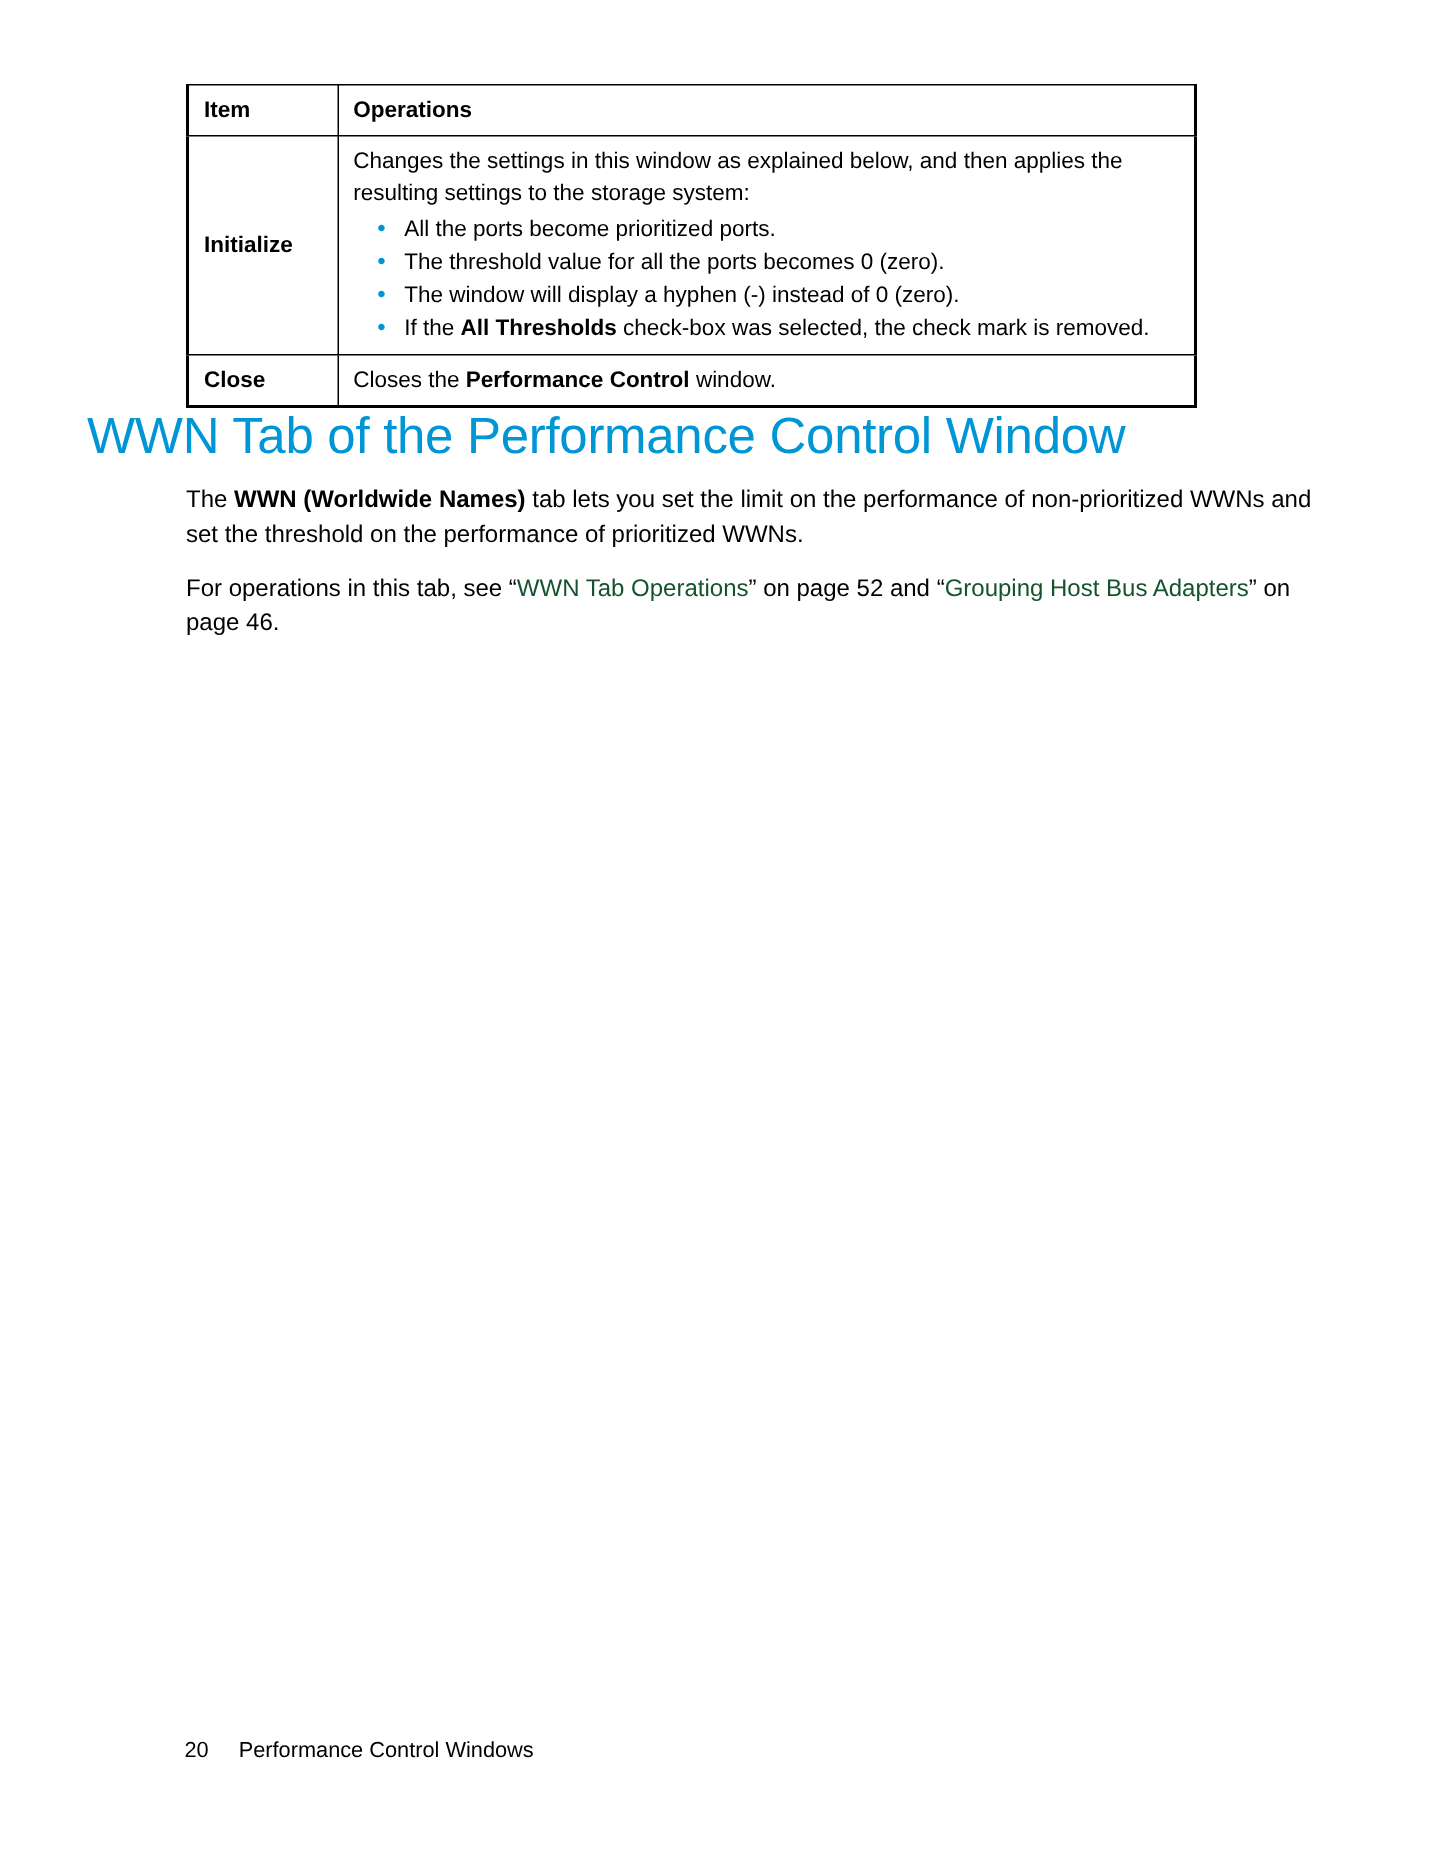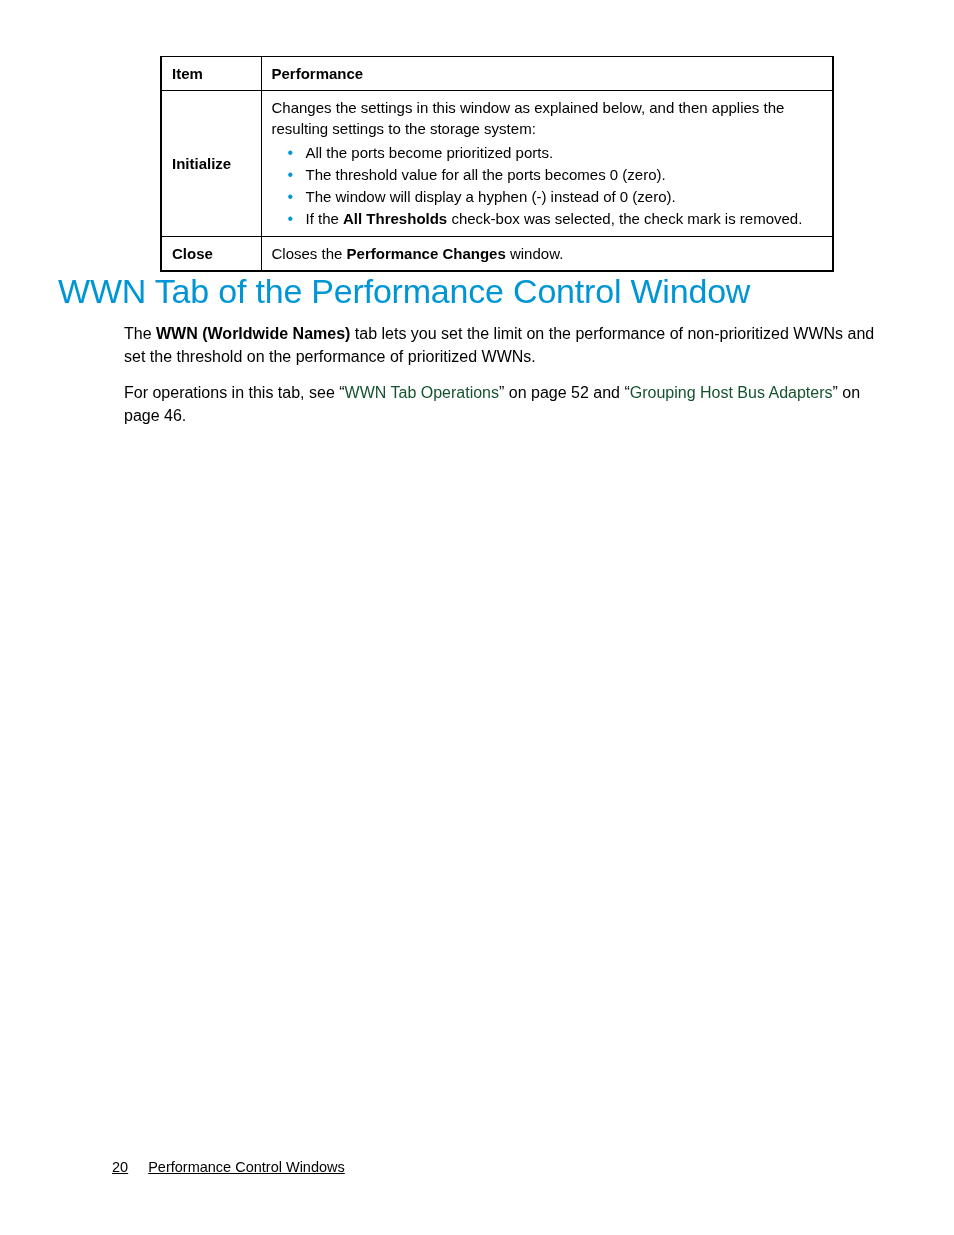--- a/index.html
+++ b/index.html
@@ -10,21 +10,21 @@
       font-family: Arial, Helvetica, sans-serif;
       color: #000;
       position: relative;
     }
     .page {
       padding: 56px 58px 0 58px;
     }
     table {
       border-collapse: collapse;
       width: 674px;
-      margin-left: 102px;
+      margin-left: 66px;
       font-size: 15px;
       line-height: 1.4;
     }
     td, th {
       border: 1px solid #000;
       padding: 6px 10px;
       vertical-align: middle;
       text-align: left;
     }
     th { font-weight: bold; }
@@ -72,53 +72,52 @@
       margin-bottom: 14px;
       max-width: 780px;
     }
     a.xref {
       color: #14532d;
       text-decoration: none;
     }
     .footer {
       position: absolute;
       bottom: 60px;
-      left: 112px;
+      left: 123px;
       font-size: 14.5px;
-      text-decoration: underline;
     }
     .footer .pnum { margin-right: 20px; }
     .bold { font-weight: bold; text-align: right; }
   </style>
 </head>
 <body>
 
 <div class="page">
 
   <table>
     <tbody>
         <tr>
       <th class="col-item">Item</th>
-      <th class="col-desc">Performance</th>
+      <th class="col-desc">Operations</th>
     </tr>
     <tr>
       <td class="col-item">Initialize</td>
       <td class="col-desc">
         <span>Changes the settings in this window as explained below, and then applies the resulting settings to the storage system:</span>
         <ul class="desc-list">
           <li>All the ports become prioritized ports.</li>
           <li>The threshold value for all the ports becomes 0 (zero).</li>
           <li>The window will display a hyphen (-) instead of 0 (zero).</li>
           <li><span>If the </span><span class="bold">All Thresholds</span><span> check-box was selected, the check mark is removed.</span></li>
         </ul>
       </td>
     </tr>
     <tr class="last">
       <td class="col-item">Close</td>
-      <td class="col-desc"><span>Closes the </span><span class="bold">Performance Changes</span><span> window.</span></td>
+      <td class="col-desc"><span>Closes the </span><span class="bold">Performance Control</span><span> window.</span></td>
     </tr>
   </tbody>
     </table>
 
   <h1 class="section-heading">WWN Tab of the Performance Control Window</h1>
 
   <p class="body-text">
     <span>The </span><span class="bold">WWN (Worldwide Names)</span><span> tab lets you set the limit on the performance of non-prioritized WWNs and set the threshold on the performance of prioritized WWNs.</span>
   </p>
 

